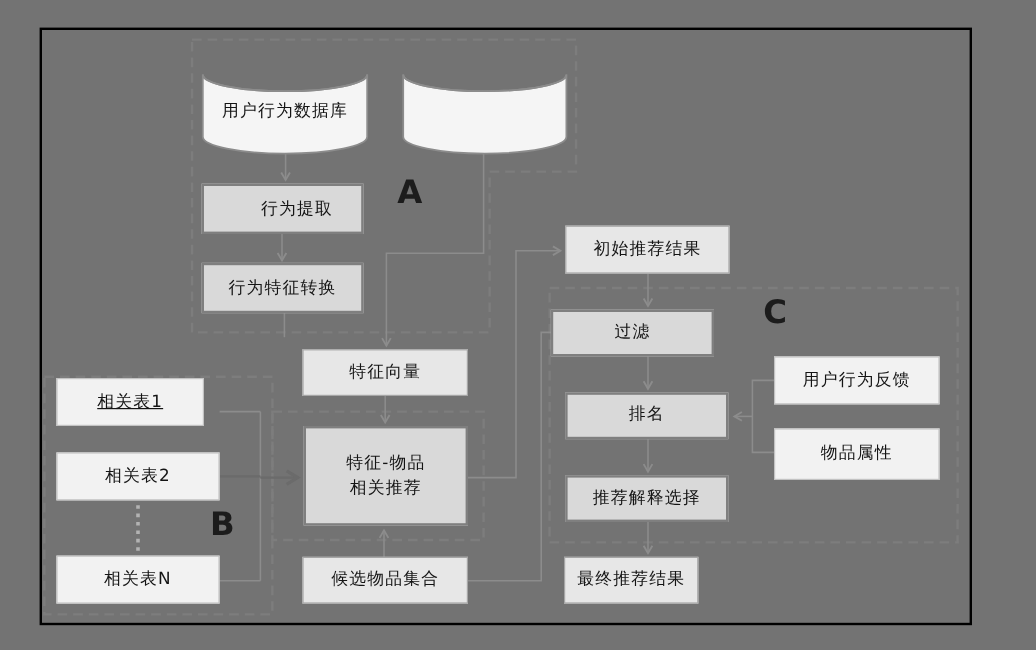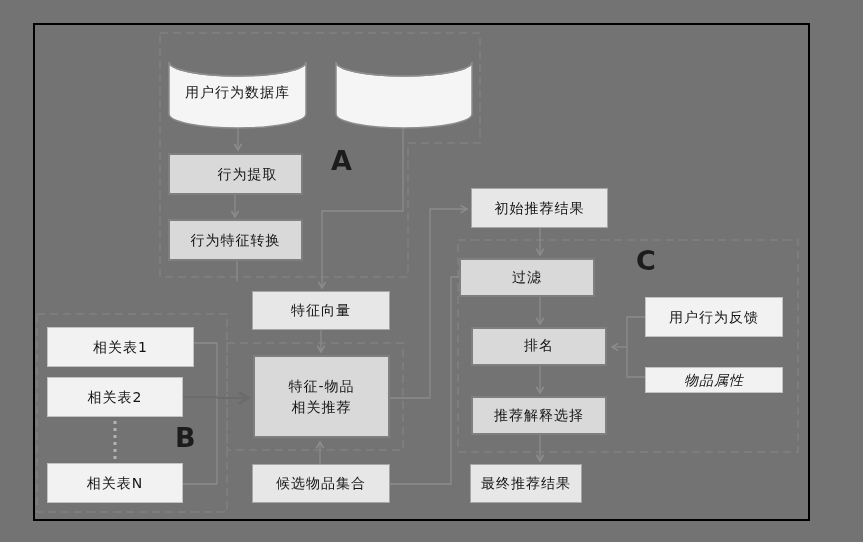--- a/index.html
+++ b/index.html
@@ -87,32 +87,32 @@
   </svg>
 
   <div class="cyl-label" style="left:169px; top:70px; width:137px; height:45px;">用户行为数据库</div>
 
   <div class="box t-dark" style="left:168px; top:153px; width:135px; height:42px;padding-left:24px;">行为提取</div>
   <div class="box t-dark" style="left:168px; top:219px; width:135px; height:42px;">行为特征转换</div>
   <div class="box t-mid" style="left:252px; top:291px; width:138px; height:39px;">特征向量</div>
   <div class="box t-dark" style="left:253px; top:355px; width:137px; height:83px;">特征-物品
 相关推荐</div>
 
-  <div class="box t-light" style="left:47px; top:327px; width:147px; height:40px;">相关表1</div>
+  <div class="box t-light" style="left:47px; top:315px; width:123px; height:40px;text-decoration:underline;">相关表1</div>
   <div class="box t-light" style="left:47px; top:377px; width:136px; height:40px;">相关表2</div>
   <div class="box t-light" style="left:47px; top:463px; width:136px; height:40px;">相关表N</div>
 
   <div class="box t-mid" style="left:252px; top:464px; width:138px; height:39px;">候选物品集合</div>
 
   <div class="box t-mid" style="left:471px; top:188px; width:137px; height:40px;">初始推荐结果</div>
   <div class="box t-dark" style="left:459px; top:258px; width:136px; height:39px;">过滤</div>
   <div class="box t-dark" style="left:471px; top:327px; width:136px; height:39px;font-family:Liberation Serif, serif;">排名</div>
   <div class="box t-dark" style="left:471px; top:396px; width:136px; height:39px;">推荐解释选择</div>
   <div class="box t-mid" style="left:470px; top:464px; width:112px; height:39px;">最终推荐结果</div>
 
   <div class="box t-light" style="left:645px; top:297px; width:138px; height:40px;">用户行为反馈</div>
-  <div class="box t-light" style="left:645px; top:367px; width:138px; height:26px;font-style:italic;">物品属性</div>
+  <div class="box t-light" style="left:645px; top:357px; width:138px; height:43px;">物品属性</div>
 
   <div class="seclabel" style="left:331px; top:145px;">A</div>
   <div class="seclabel" style="left:175px; top:422px;">B</div>
   <div class="seclabel" style="left:636px; top:245px;">C</div>
 
 </div>
 
 </body></html>

